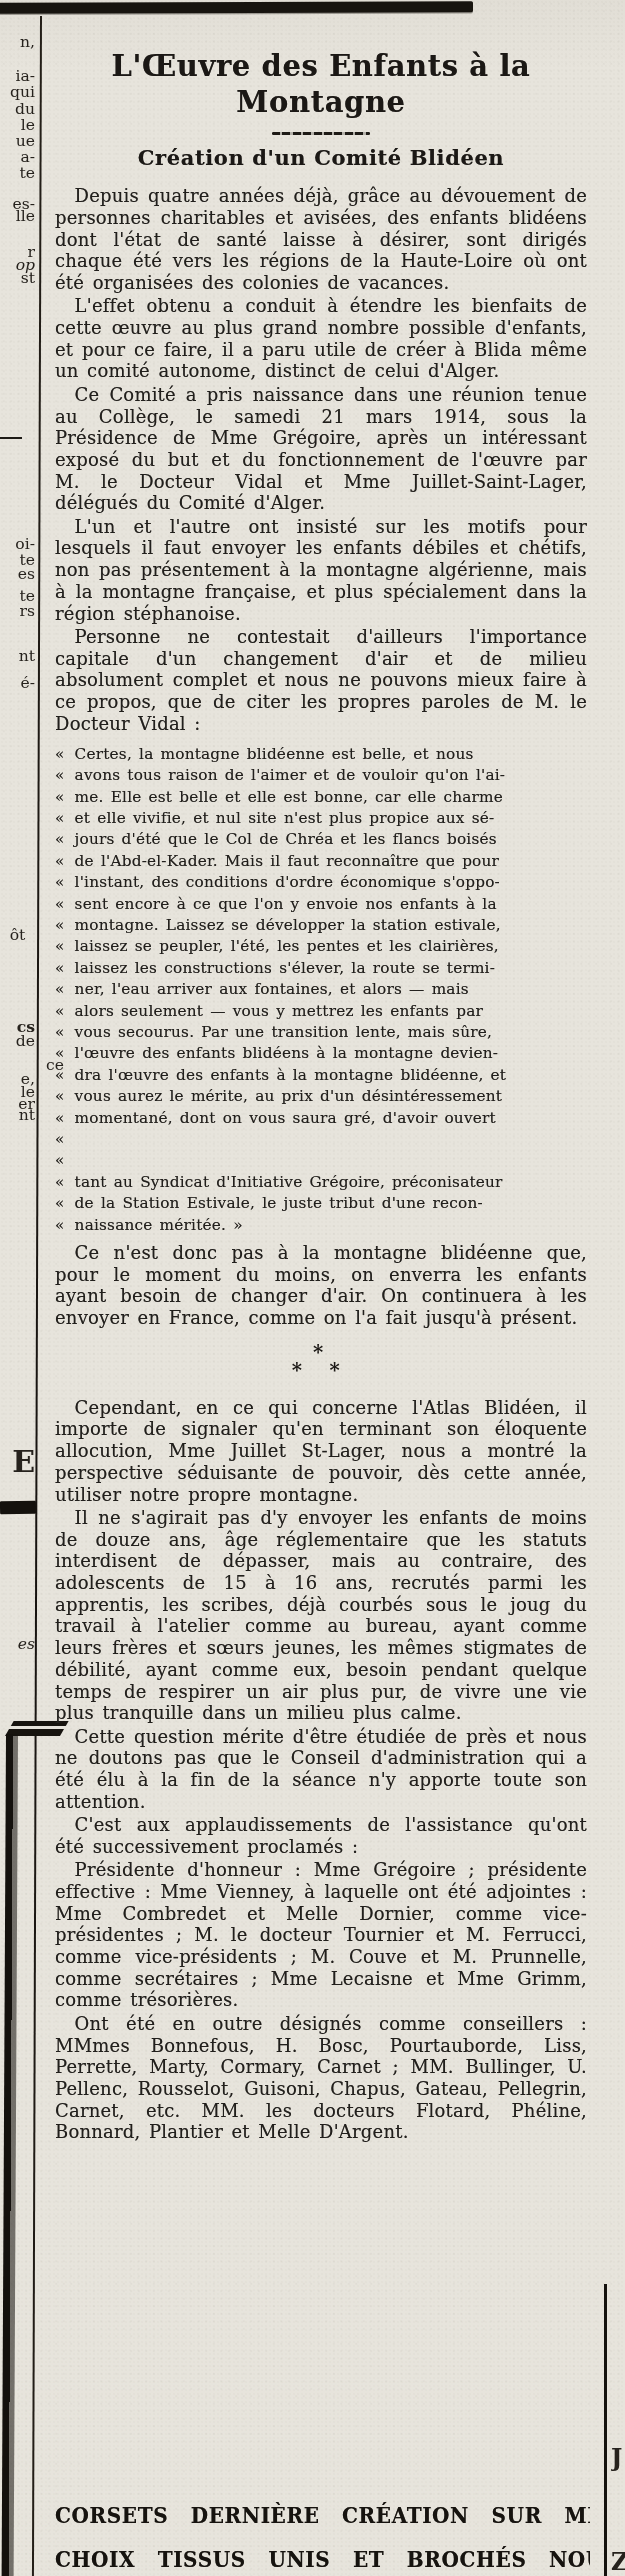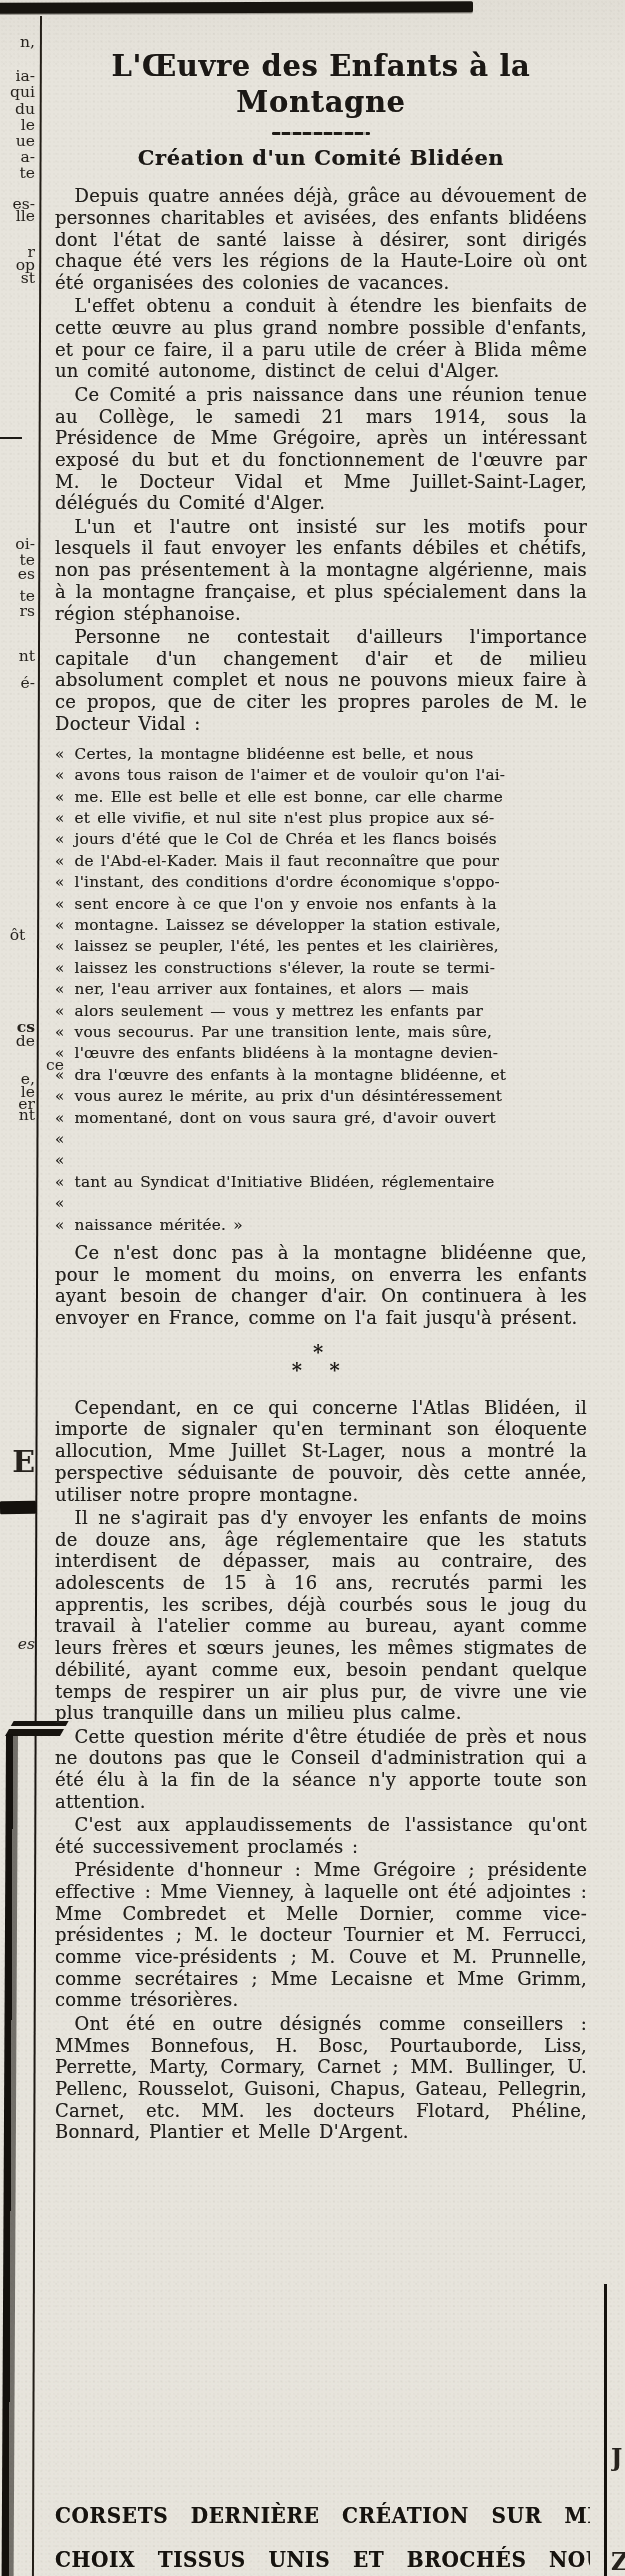--- a/index.html
+++ b/index.html
@@ -139,21 +139,21 @@
       <div class="lfrag" style="top: 149px;">a-</div>
 
       <div class="lfrag" style="top: 165px;">te</div>
 
       <div class="lfrag" style="top: 196px;">es-</div>
 
       <div class="lfrag" style="top: 208px;">lle</div>
 
       <div class="lfrag" style="top: 244px;">r</div>
 
-      <div class="lfrag" style="top: 257px;">op</div>
+      <div class="lfrag" style="top: 257px; font-style: italic;">op</div>
 
       <div class="lfrag" style="top: 270px;">st</div>
 
       <div class="lfrag" style="top: 536px;">oi-</div>
 
       <div class="lfrag" style="top: 552px;">te</div>
 
       <div class="lfrag" style="top: 566px;">es</div>
 
       <div class="lfrag" style="top: 588px;">te</div>
@@ -307,25 +307,26 @@
           <div class="quote-line">
             <span class="gmark">«</span>
           </div>
 
           <div class="quote-line">
             <span class="gmark">«</span>
           </div>
 
           <div class="quote-line">
             <span class="gmark">«</span>
-            <span class="qtext">tant au Syndicat d'Initiative Blidéen, réglementaire</span>
-          </div>
-
-          <div class="quote-line">
-            <span class="gmark">«</span>
+            <span class="qtext">tant au Syndicat d'Initiative Grégoire, préconisateur</span>
+          </div>
+
+          <div class="quote-line">
+            <span class="gmark">«</span>
+            <span class="qtext">de la Station Estivale, le juste tribut d'une recon-</span>
           </div>
 
           <div class="quote-line">
             <span class="gmark">«</span>
             <span class="qtext">naissance méritée. »</span>
           </div>
         </div>
 
       <div>
 

